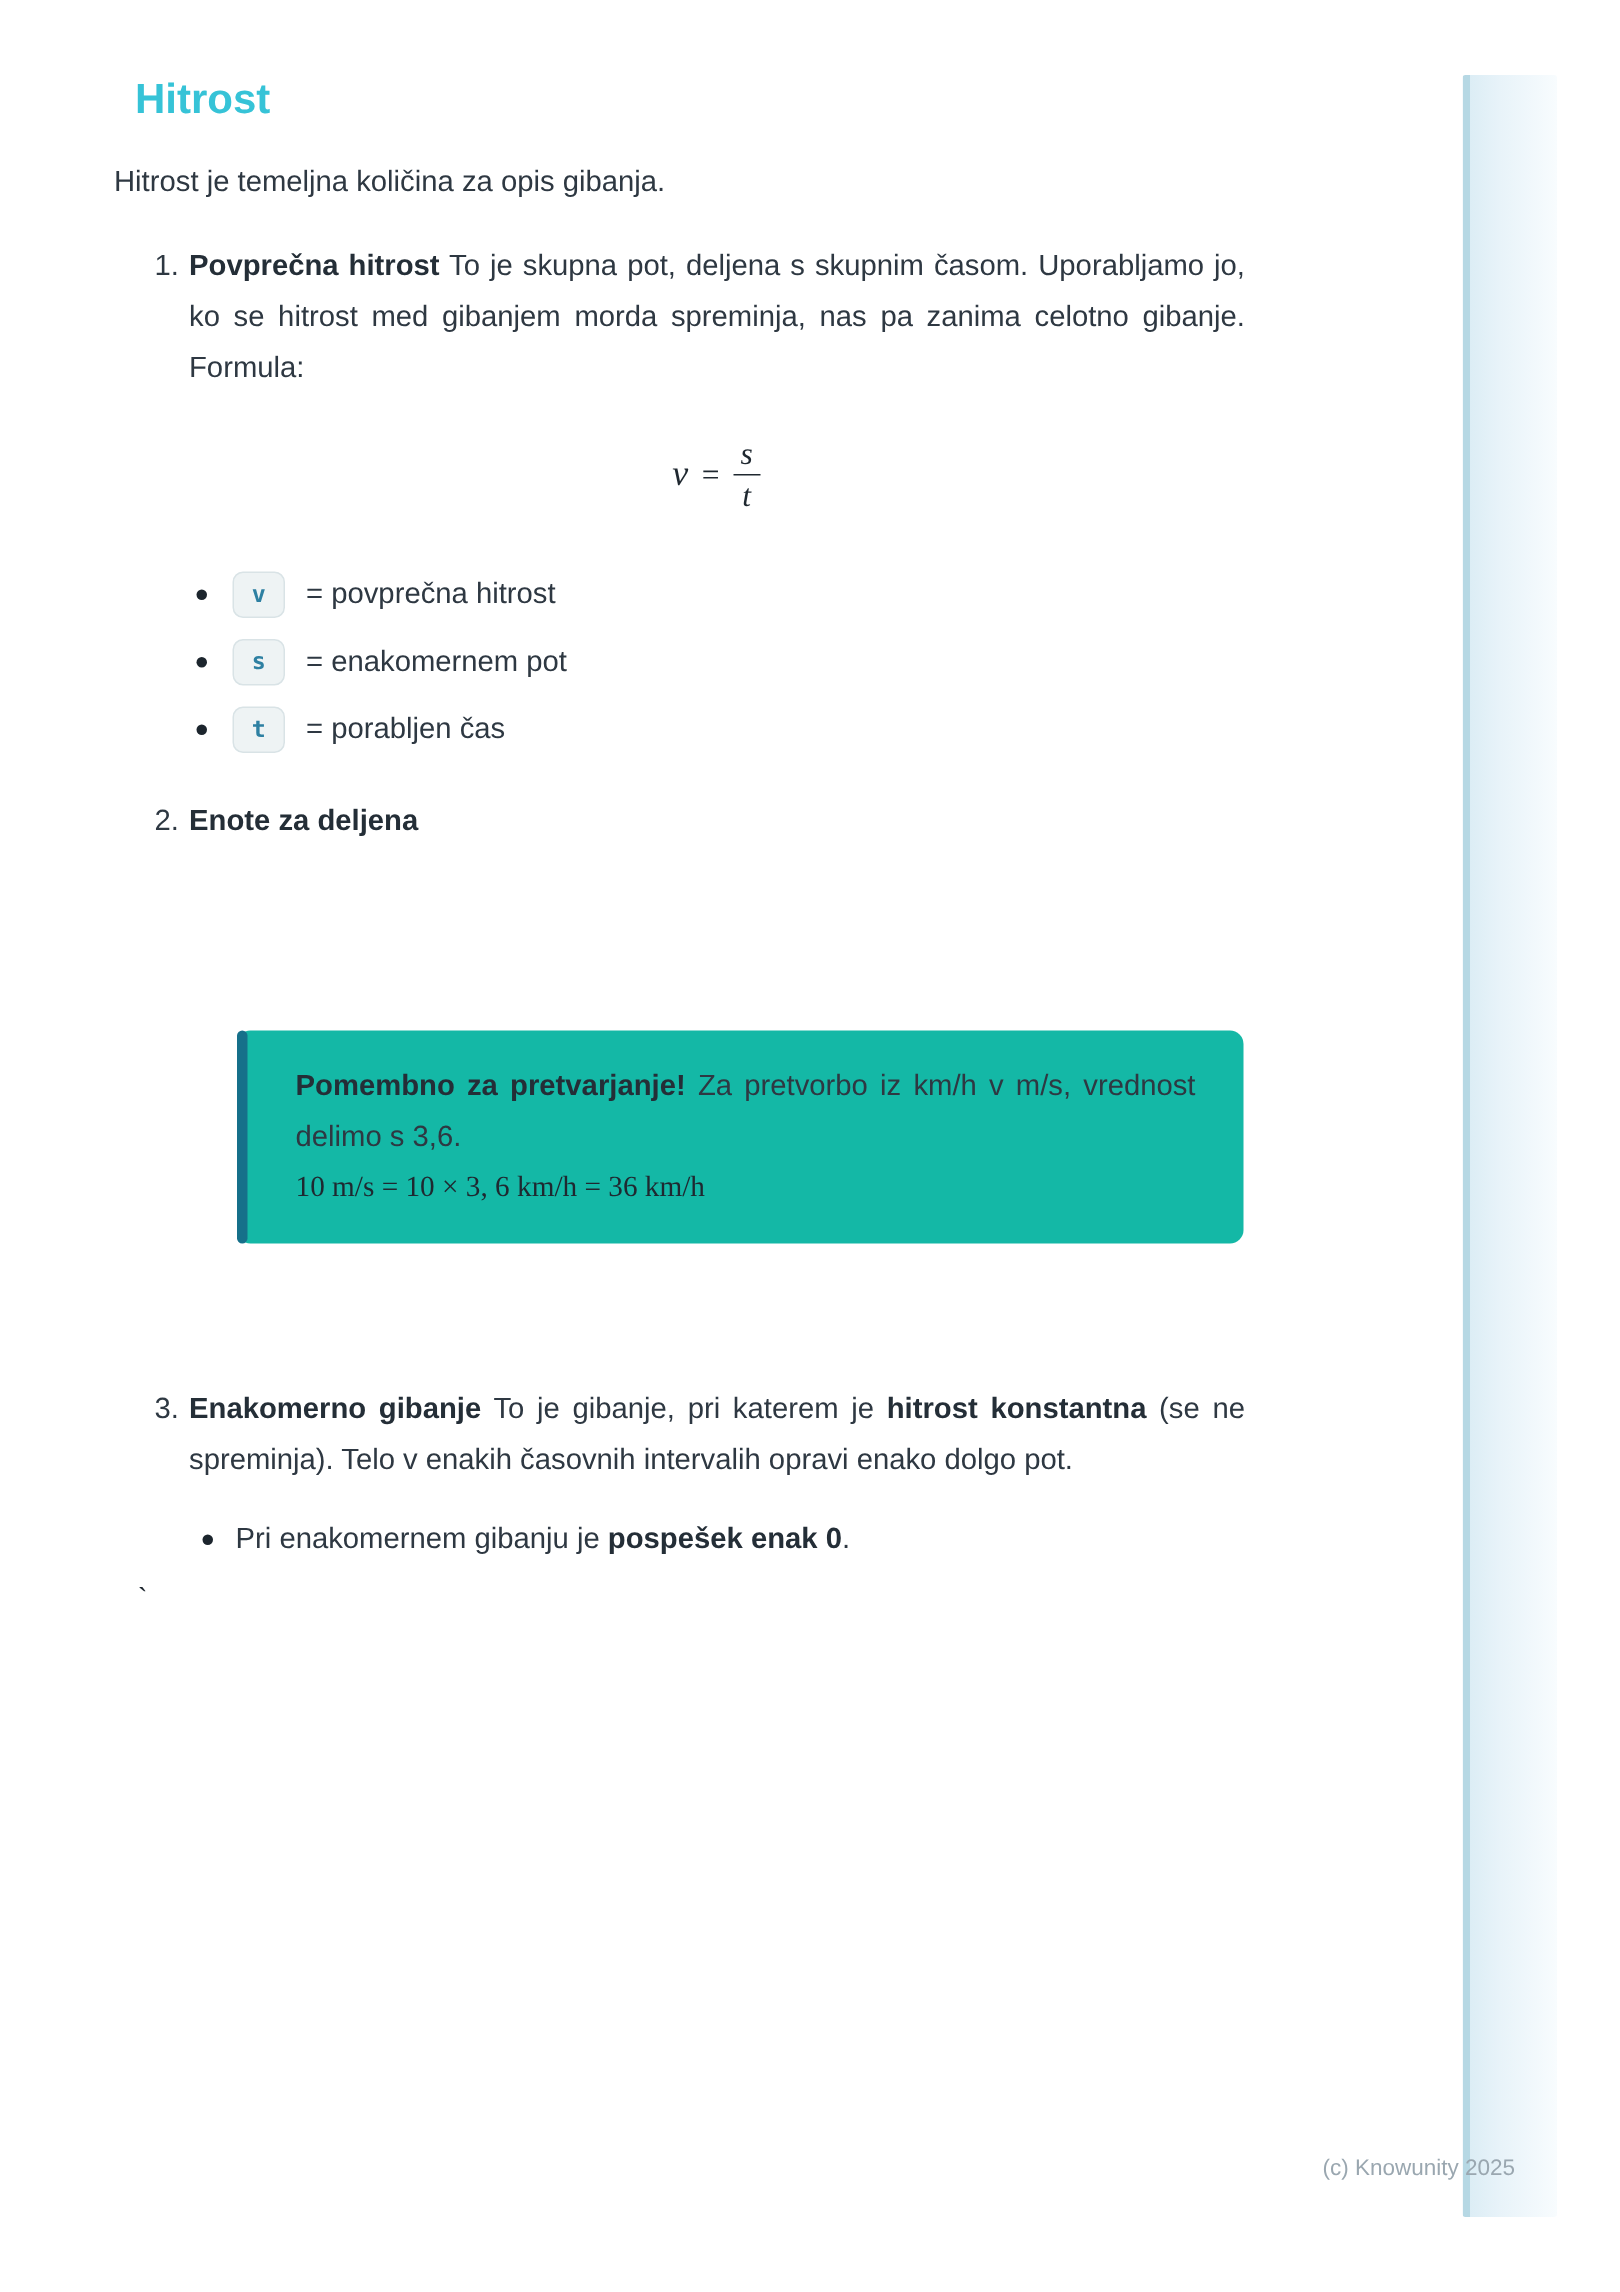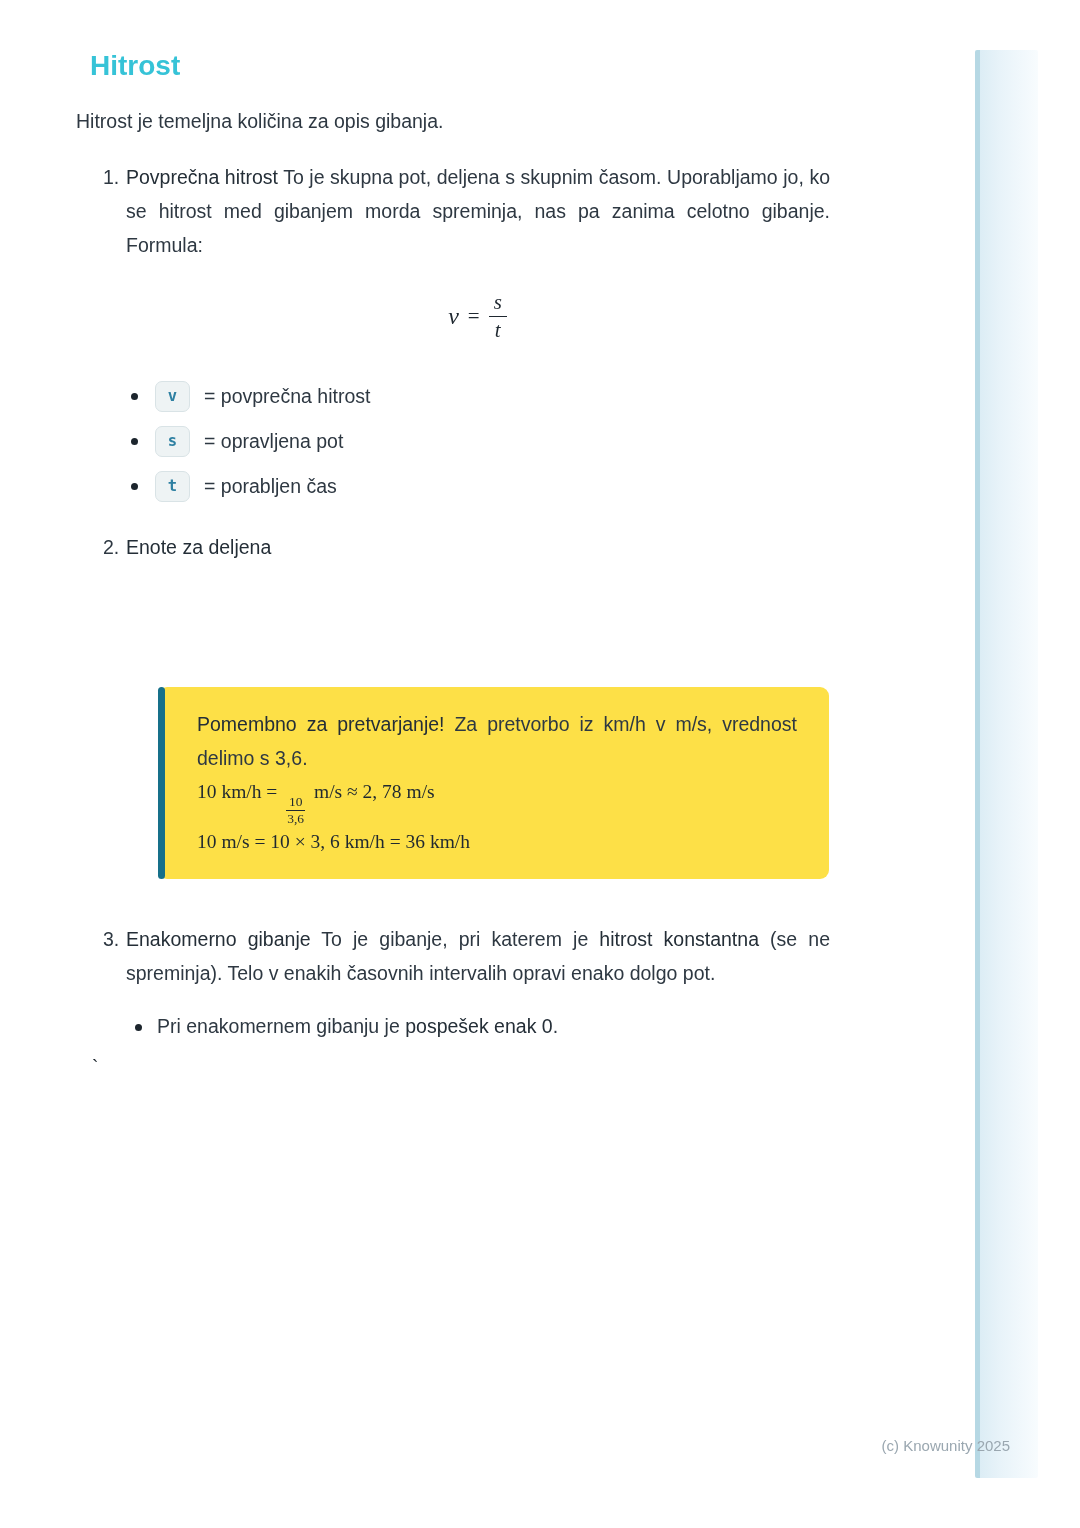--- a/index.html
+++ b/index.html
@@ -17,21 +17,21 @@
     font-size:28px;line-height:36px;font-weight:700;color:#36c3d7;
   }
   .intro{
     position:absolute;left:76px;top:107px;margin:0;
     font-size:19.5px;line-height:28px;
   }
   .item{position:absolute;left:103px;width:727px;font-size:19.5px;line-height:34px;}
   .item .num{position:absolute;left:0;top:0;}
   .item .ibody{margin-left:23px;}
   .just{text-align:justify;}
-  .b{font-weight:400;color:#242e37;}
+  .b{font-weight:700;color:#242e37;}
   
   .formula{
     position:absolute;left:126px;top:284px;width:703px;height:64px;z-index:2;
     display:flex;align-items:center;justify-content:center;
     font-family:"Liberation Serif",serif;font-style:italic;color:#1f2830;
   }
   .formula .lhs{font-size:24px;}
   .formula .eq{font-style:normal;font-size:21px;margin:0 9px;}
   .mfrac{display:inline-flex;flex-direction:column;align-items:center;line-height:1;}
   .formula .mfrac .mnum{font-size:21px;padding:0 5px 3px 5px;border-bottom:1.6px solid #1f2830;}
@@ -47,21 +47,21 @@
     font-family:"DejaVu Sans Mono",monospace;font-weight:700;font-size:15.5px;color:#2e80a2;
   }
   .var-desc{margin-left:14px;}
   
   .bullets{position:absolute;left:135px;z-index:2;}
   .bullet-row{font-size:19.5px;line-height:24px;margin-bottom:21px;white-space:nowrap;}
   .bullet-row .dot{margin-right:15px;vertical-align:2px;}
   
   .callout{
     position:absolute;left:158px;top:687px;width:671px;z-index:2;
-    background:#fde047;border-radius:9px;
+    background:#14b8a6;border-radius:9px;
   }
   .callout .bar{position:absolute;left:0;top:0;bottom:0;width:7px;background:#16708a;border-radius:5px;}
   .callout .content{padding:20px 32px 20px 39px;}
   .callout p{margin:0;font-size:19.5px;line-height:34px;}
   .mathline{
     font-family:"Liberation Serif",serif;color:#1f2830;
     font-size:20.5px;line-height:37px;margin:0;
   }
   .mathline .mfrac{vertical-align:-8px;margin:0 2px;}
   .mathline .mfrac .mnum{font-size:13.5px;padding:0 3px 1px 3px;border-bottom:1.3px solid #1f2830;}
@@ -102,45 +102,41 @@
 
   <div class="vars">
     <div class="var-row">
       <span class="dot"></span>
       <span class="badge">v</span>
       <span class="var-desc">= povprečna hitrost</span>
     </div>
     <div class="var-row">
       <span class="dot"></span>
       <span class="badge">s</span>
-      <span class="var-desc">= opravljena pot</span>
+      <span class="var-desc">= enakomernem pot</span>
     </div>
     <div class="var-row">
       <span class="dot"></span>
       <span class="badge">t</span>
       <span class="var-desc">= porabljen čas</span>
     </div>
   </div>
 
   <div class="item" style="top:530px">
     <span class="num">2.</span>
     <div class="ibody">
       <span class="b">Enote za deljena</span>
     </div>
   </div>
 
 
   <div class="callout">
     <div class="bar"></div>
     <div class="content">
       <p class="just"><span class="b">Pomembno za pretvarjanje!</span><span> Za pretvorbo iz km/h v m/s, vrednost delimo s 3,6.</span></p>
-      <p class="mathline"><span>10 km/h = </span><span class="mfrac">
-            <span class="mnum">10</span>
-            <span class="mden">3,6</span>
-          </span><span> m/s ≈ 2, 78 m/s</span></p>
       <p class="mathline">10 m/s = 10 × 3, 6 km/h = 36 km/h</p>
     </div>
   </div>
 
   <div class="item" style="top:922px">
     <span class="num">3.</span>
     <div class="ibody just">
       <span class="b">Enakomerno gibanje</span><span> To je gibanje, pri katerem je </span><span class="b">hitrost konstantna</span><span> (se ne spreminja). Telo v enakih časovnih intervalih opravi enako dolgo pot.</span>
     </div>
   </div>

